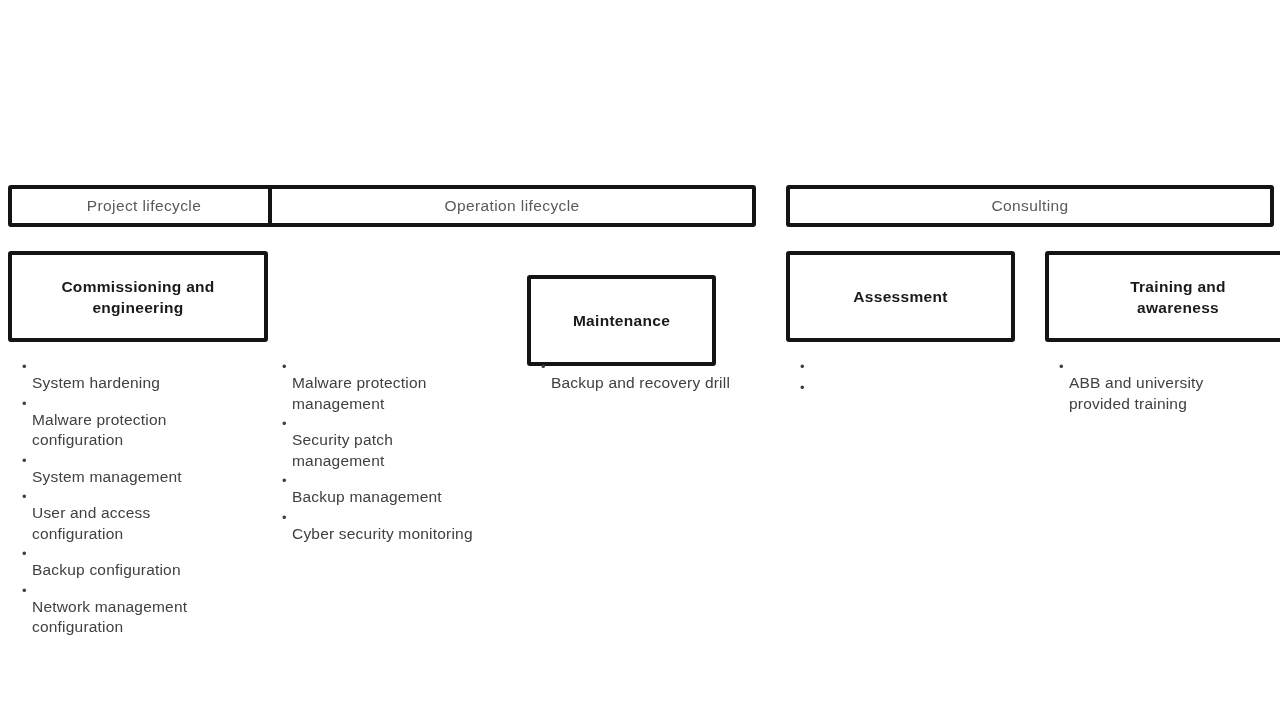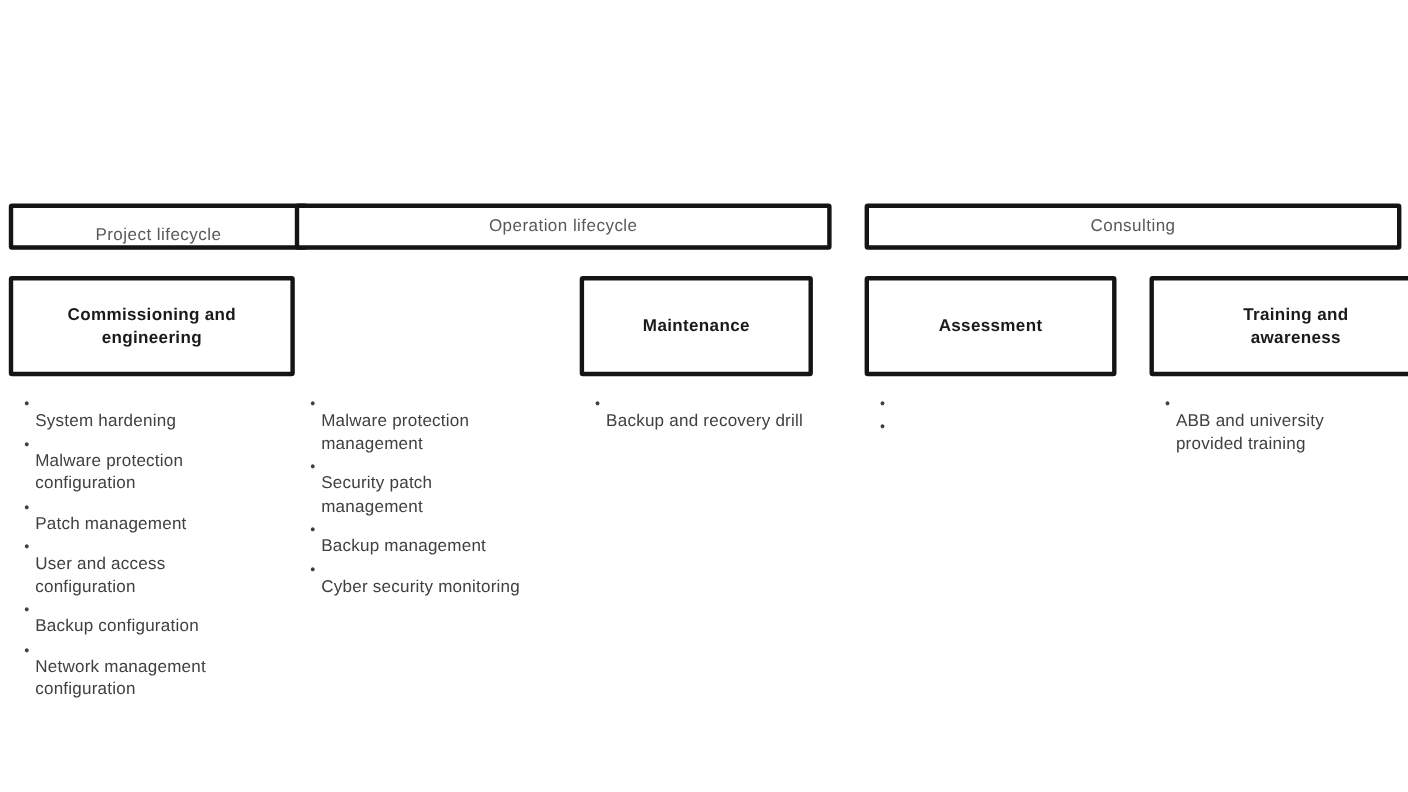--- a/index.html
+++ b/index.html
@@ -67,26 +67,26 @@
     width: 10px;
     color: #404040;
     font-size: 13px;
     line-height: 20.5px;
   }
   .bullet-list .li-text {
     white-space: pre-line;
     margin-top: 16px;
   }
   
-  .hdr-1 { left: 8px;    width: 272px; align-items: flex-end; }
+  .hdr-1 { left: 8px;    width: 272px; }
   .hdr-2 { left: 268px;  width: 488px; }
   .hdr-3 { left: 786px;  width: 488px; }
   .col-1 { left: 8px;    width: 260px; }
   .col-2 { left: 268px;  width: 229px; }
-  .col-3 { left: 527px;  width: 212px; }
+  .col-3 { left: 527px;  width: 189px; margin-top: 24px; }
   .col-4 { left: 786px;  width: 229px; }
   .col-5 { left: 1045px; width: 266px; }
   .list-1 { left: 8px;    width: 238px; }
   .list-2 { left: 268px;  width: 238px; }
   .list-3 { left: 527px;  width: 242px; }
   .list-4 { left: 786px;  width: 242px; }
   .list-5 { left: 1045px; width: 238px; }
 </style>
 </head>
 <body>
@@ -123,21 +123,21 @@
         <span class="marker">•</span>
         <span class="li-text">System hardening</span>
       </li>
       <li>
         <span class="marker">•</span>
         <span class="li-text">Malware protection
 configuration</span>
       </li>
       <li>
         <span class="marker">•</span>
-        <span class="li-text">Patch management</span>
+        <span class="li-text">System management</span>
       </li>
       <li>
         <span class="marker">•</span>
         <span class="li-text">User and access
 configuration</span>
       </li>
       <li>
         <span class="marker">•</span>
         <span class="li-text">Backup configuration</span>
       </li>

